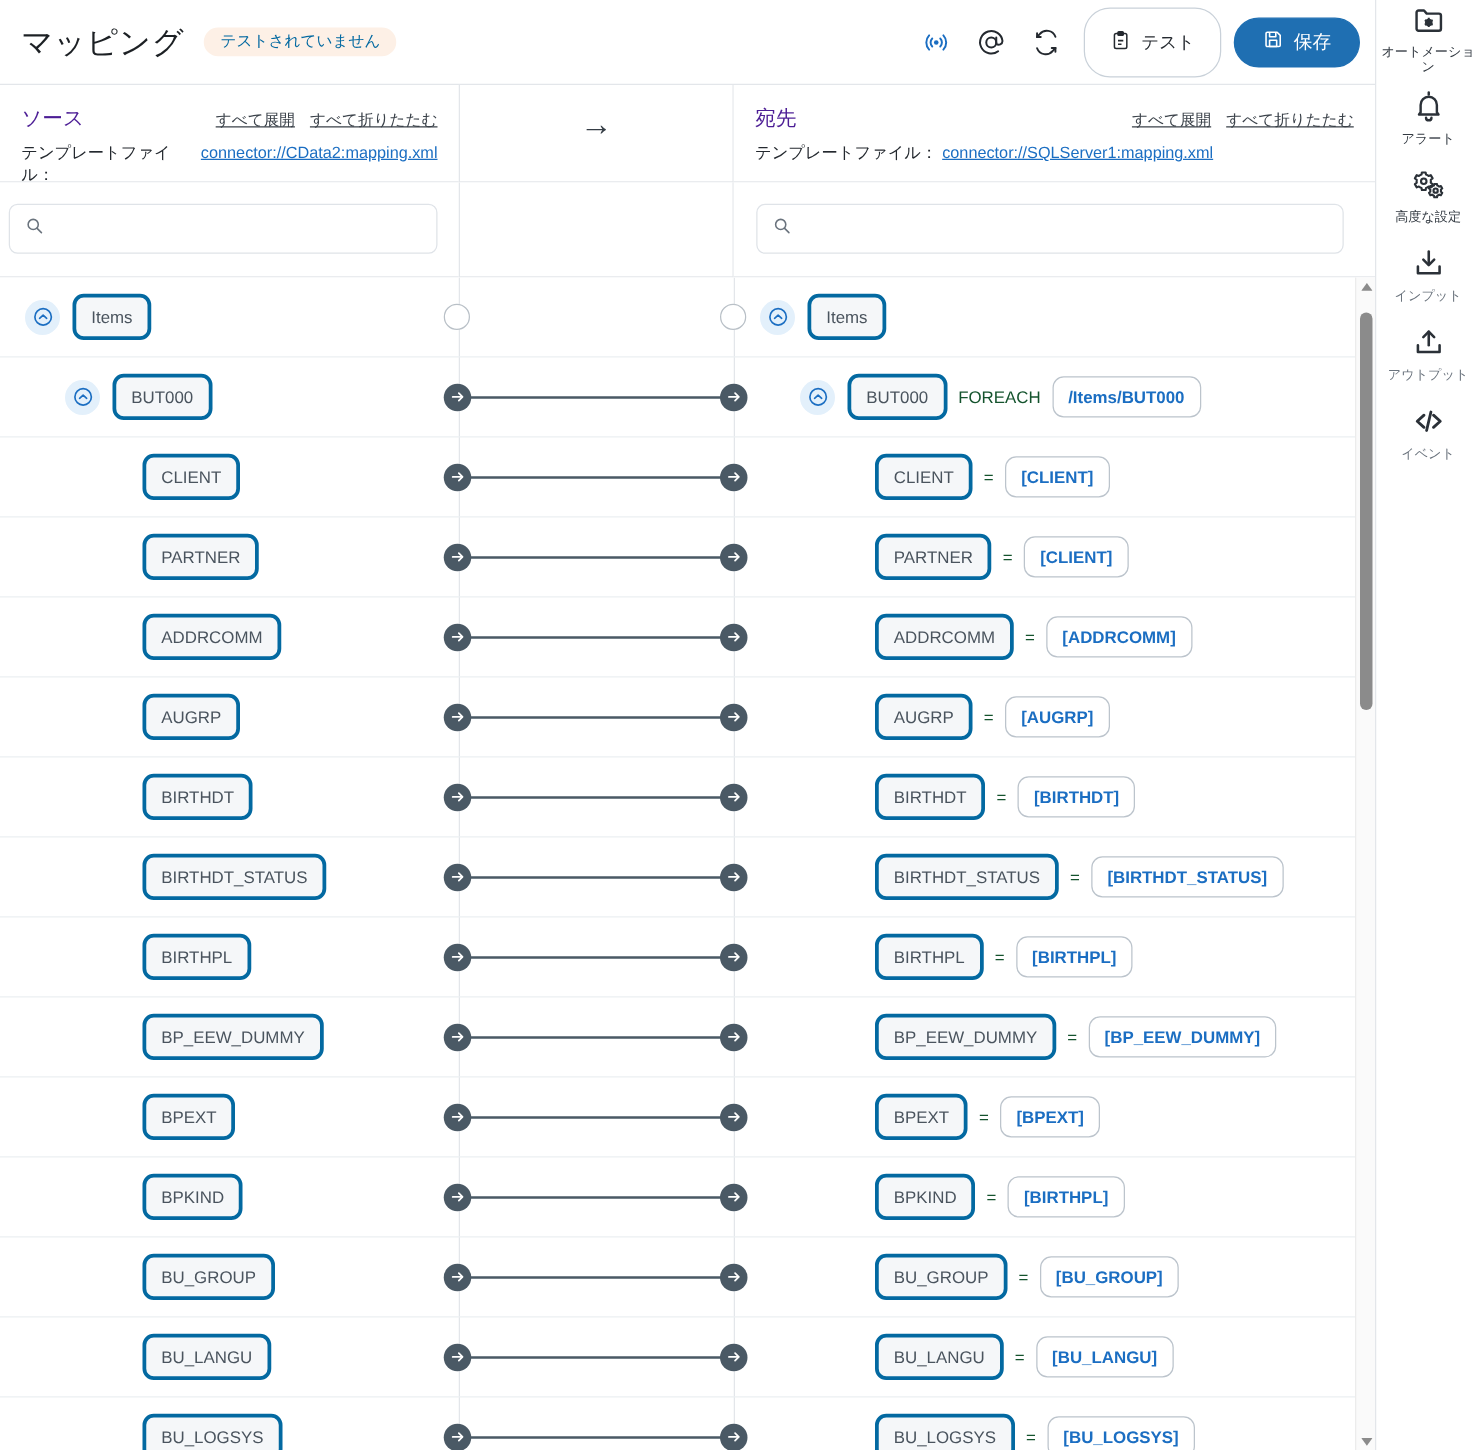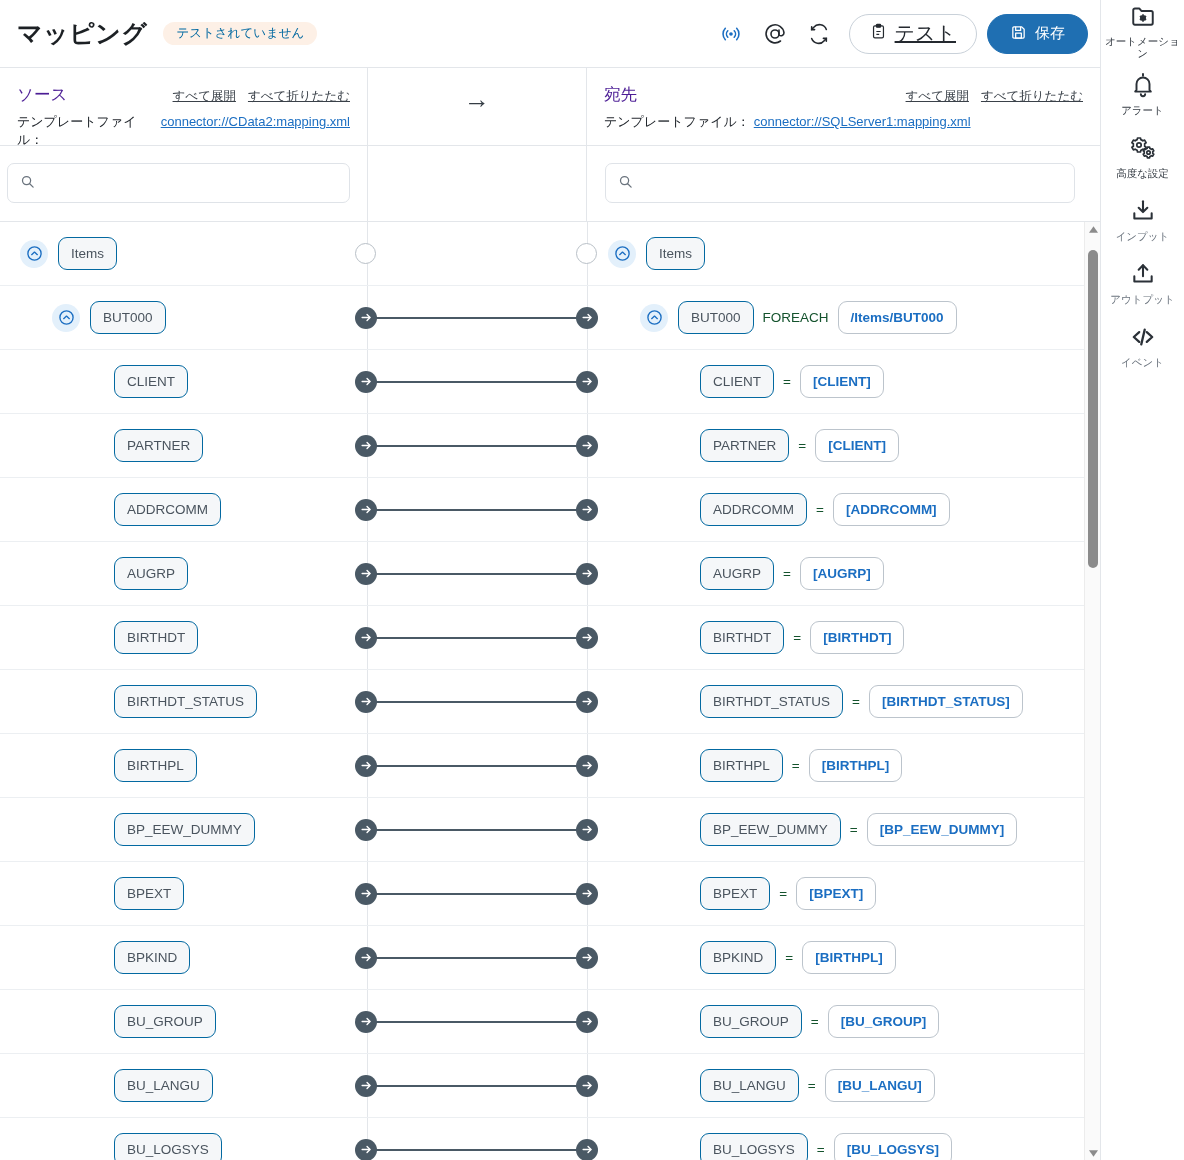--- a/index.html
+++ b/index.html
@@ -15,21 +15,21 @@
   #app { position: relative; width: 1184px; height: 1160px; }
 
   
   .topbar {
     position: absolute; left: 0; top: 0; width: 1100px; height: 68px;
     background: #ffffff;
     border-bottom: 1px solid #e3e6ea;
     display: flex; align-items: center;
   }
   .title {
-    font-size: 25px; font-weight: 700; color: #1c2024;
+    font-size: 25px; font-weight: 400; color: #1c2024;
     margin-left: 17px; letter-spacing: .5px;
   }
   .badge {
     margin-left: 16px;
     background: #fdf0e6; color: #0369a1;
     border-radius: 20px;
     padding: 5px 13px 6px;
     font-size: 12.5px; line-height: 1;
     white-space: nowrap;
   }
@@ -37,24 +37,24 @@
     margin-left: auto; display: flex; align-items: center;
     gap: 0px; padding-right: 12px;
   }
   .iconbtn {
     width: 44px; height: 44px;
     display: flex; align-items: center; justify-content: center;
     border-radius: 50%; cursor: pointer;
   }
   .btn-test {
     display: flex; align-items: center; gap: 8px;
-    height: 40px; padding: 0 20px;
+    height: 56px; padding: 0 20px;
     border: 1px solid #c9d1d9; border-radius: 21px;
     background: #fff; color: #24292f;
-    font-size: 20px; cursor: pointer; margin-left: 8px; text-decoration: underline;
+    font-size: 14px; cursor: pointer; margin-left: 8px;
   }
   .btn-save {
     display: flex; align-items: center; gap: 8px;
     height: 40px; padding: 0 22px;
     border: 1px solid #1f6fb2; border-radius: 21px;
     background: #1f6fb2; color: #ffffff;
     font-size: 15px; cursor: pointer; margin-left: 10px;
   }
 
   
@@ -131,21 +131,21 @@
   .cell-mid { position: absolute; left: 367px; width: 221px; height: 100%; }
   .cell-dst { position: absolute; left: 588px; width: 512px; height: 100%; display: flex; align-items: center; }
 
   .twisty {
     width: 28px; height: 28px; border-radius: 50%;
     background: #e3f0fb;
     display: flex; align-items: center; justify-content: center;
     cursor: pointer; flex: none;
   }
   .chip {
-    border: 1px solid #0369a1; border-radius: 9px;
+    border: 3px solid #0369a1; border-radius: 9px;
     background: #f5f7f9; color: #4a545e;
     font-size: 13.5px; padding: 9px 12px; line-height: 1;
     white-space: nowrap;
   }
   .chip-val {
     border: 1px solid #bcc4cc; border-radius: 9px;
     background: #ffffff; color: #1b6ec2;
     font-size: 13.5px; padding: 9px 12px; line-height: 1;
     white-space: nowrap;
     font-weight: bold;

